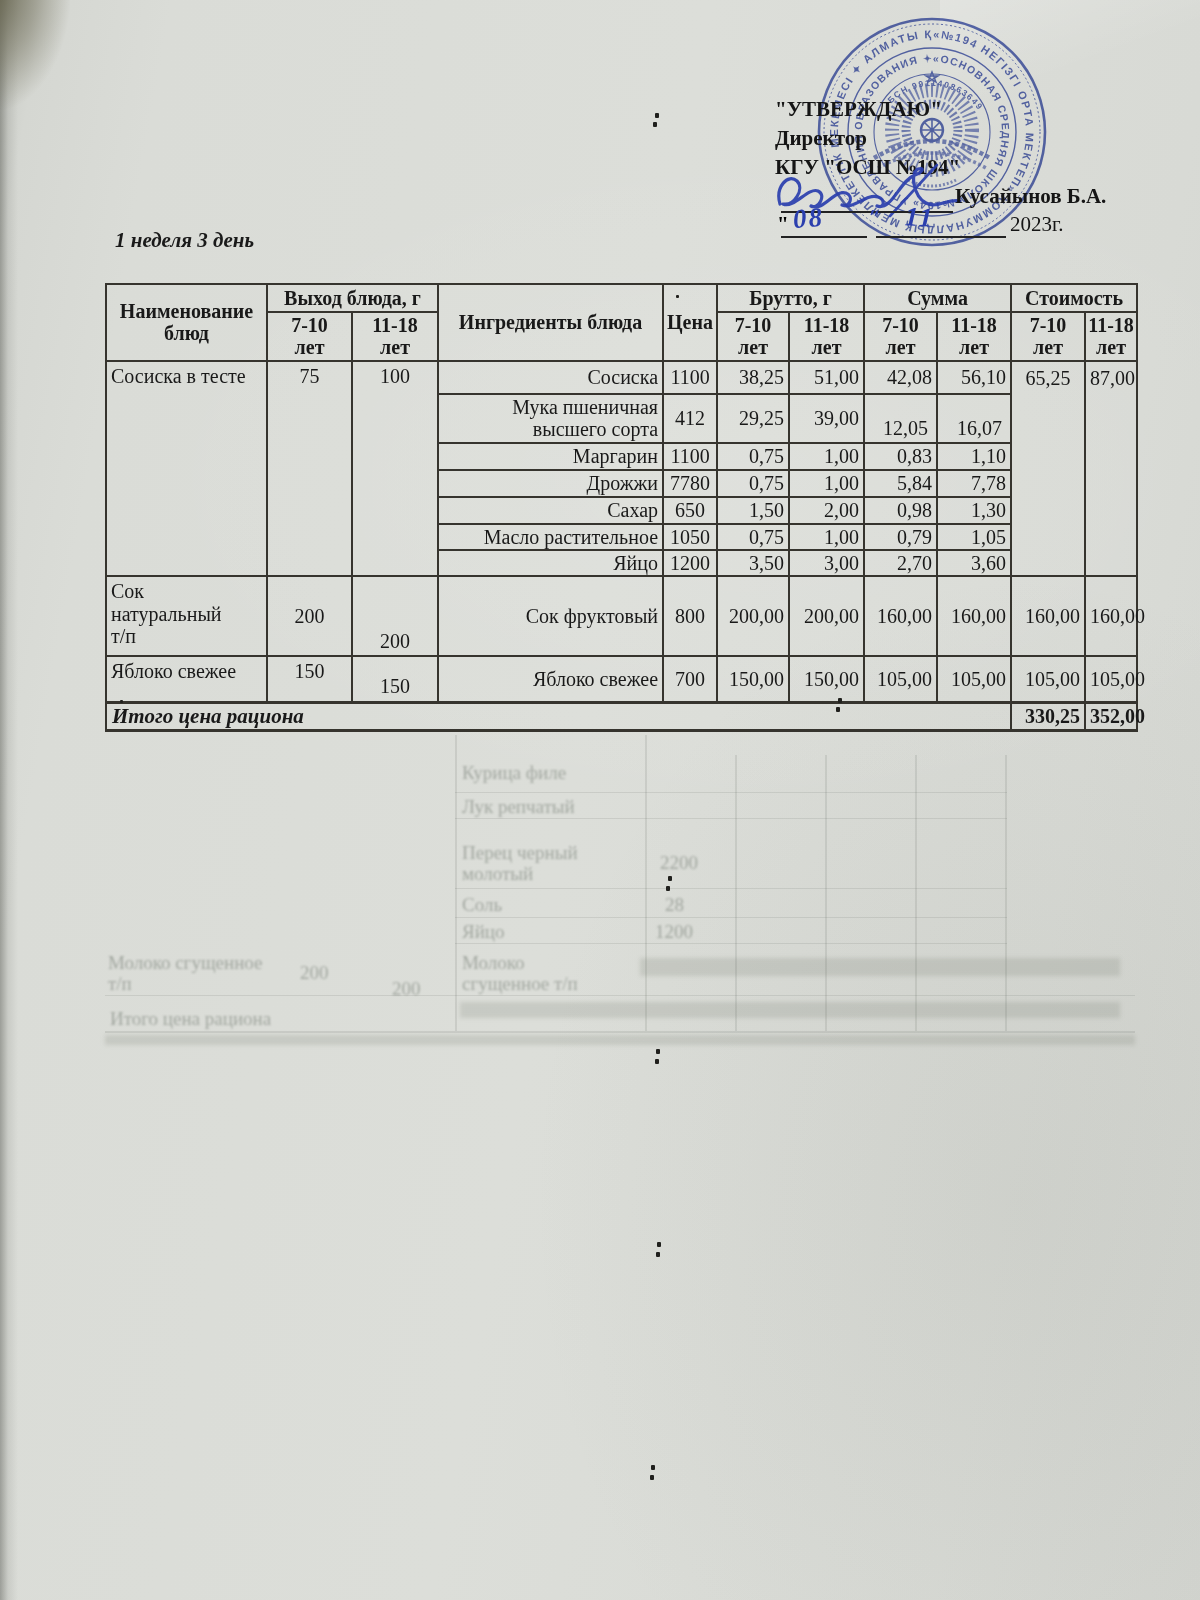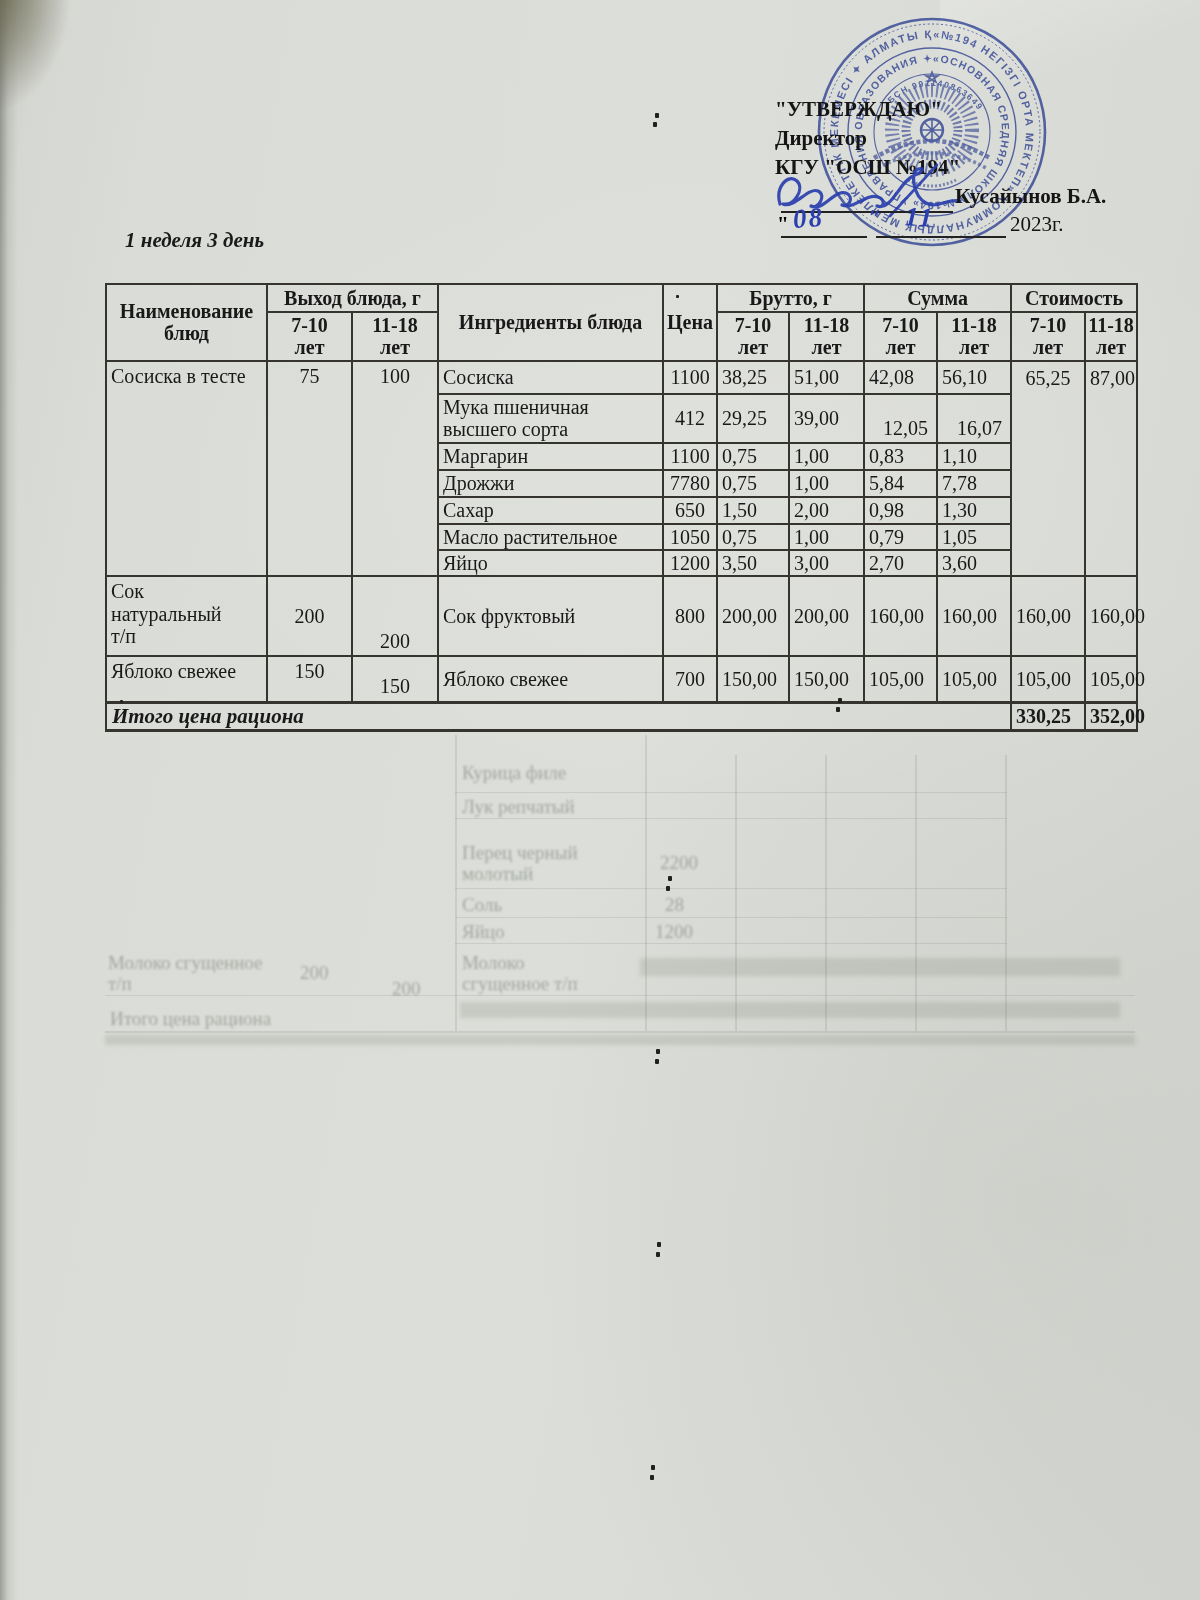--- a/index.html
+++ b/index.html
@@ -38,33 +38,33 @@
   .signature-svg{position:absolute;left:772px;top:160px;}
 
   
   .stamp{position:absolute;left:812px;top:12px;opacity:.82;mix-blend-mode:multiply;filter:blur(.4px);}
   .stamp text{fill:#3c50ae;font-family:"Liberation Sans", sans-serif;font-weight:bold;}
   .stamp .ring-txt{font-size:11px;letter-spacing:1.6px;}
   .stamp .ring-txt2{font-size:10.5px;letter-spacing:1.2px;}
   .stamp .bin-txt{font-size:8.5px;letter-spacing:1.5px;}
 
   
-  .week-label{position:absolute;left:125px;top:228px;font-size:21px;font-weight:bold;font-style:italic;color:#1a1a1a;text-align:right;}
+  .week-label{position:absolute;left:115px;top:228px;font-size:21px;font-weight:bold;font-style:italic;color:#1a1a1a;text-align:right;}
 
   
   table.menu{position:absolute;left:105px;top:283px;width:1031px;border-collapse:collapse;table-layout:fixed;color:#191919;}
   .menu th,.menu td{border:2px solid #36342e;font-size:20px;line-height:1.12;padding:1px 4px;vertical-align:middle;}
   .menu th{font-weight:bold;text-align:center;white-space:pre-line;padding:1px 2px;}
   .menu td.dish{vertical-align:top;text-align:left;white-space:pre-line;padding-top:3px;}
   .menu td.out{vertical-align:top;text-align:center;padding-top:3px;}
   .menu td.out-b{vertical-align:bottom;text-align:center;padding-bottom:3px;}
   .menu td.out-m{vertical-align:top;text-align:center;padding-top:28px;}
-  .menu td.ing{text-align:left;white-space:pre-line;}
+  .menu td.ing{text-align:right;white-space:pre-line;}
   .menu td.cen{text-align:center;}
-  .menu td.num{text-align:left;padding-right:11px;}
+  .menu td.num{text-align:right;padding-right:4px;}
   .menu td.num-b{text-align:right;padding-right:8px;vertical-align:bottom;padding-bottom:2px;}
   .menu td.cost-span{vertical-align:top;text-align:center;padding-top:5px;}
   .menu tr.total-row td{border-top:3px solid #36342e;border-bottom:3px solid #36342e;font-weight:bold;}
   .menu td.total-label{font-style:italic;text-align:left;font-size:21px;padding-left:5px;}
 
   
   .ghost{position:absolute;color:rgba(72,82,72,.38);filter:blur(1.1px);font-size:19px;line-height:21px;white-space:pre-line;}
   .ghost-line{position:absolute;background:rgba(95,100,90,.14);}
   .ghost-bar{position:absolute;background:rgba(95,100,90,.16);filter:blur(2px);}
 

